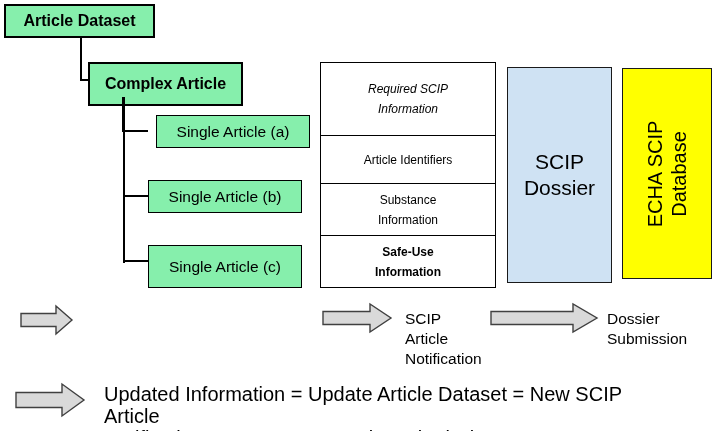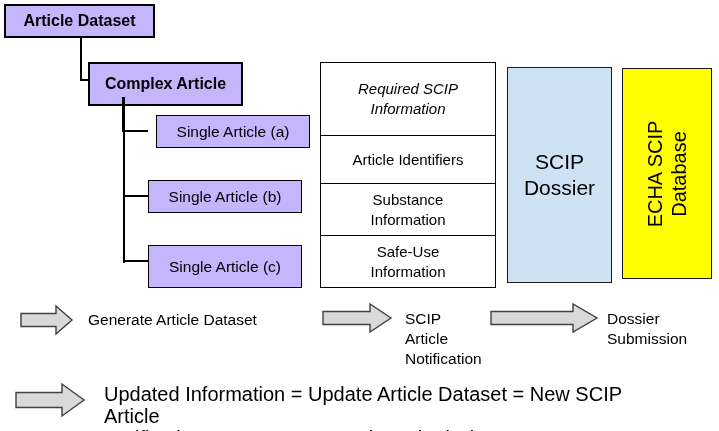--- a/index.html
+++ b/index.html
@@ -1,41 +1,41 @@
 <!DOCTYPE html>
 <html><head>
 <meta charset="utf-8">
 <style>
   html,body{margin:0;padding:0;background:#ffffff;}
   .canvas{
     position:relative;width:719px;height:431px;background:#ffffff;overflow:hidden;
     font-family:"Liberation Sans",sans-serif;color:#000000;
   }
   .box{
-    position:absolute;background:#c4b5fd;border:2px solid #000000;
+    position:absolute;background:#86efac;border:2px solid #000000;
     display:flex;align-items:center;justify-content:center;
     box-sizing:border-box;text-align:center;
   }
   .box.bold{font-weight:bold;font-size:16px;}
   .box.thin{border-width:1.5px;font-size:15.5px;font-weight:normal;}
   .line{position:absolute;background:#000000;}
   .info-table{
     position:absolute;left:320px;top:62px;width:176px;height:226px;
     border:1.6px solid #000000;box-sizing:border-box;background:#ffffff;
     display:flex;flex-direction:column;
   }
   .cell{
     box-sizing:border-box;display:flex;align-items:center;justify-content:center;
-    text-align:center;font-size:15px;line-height:20px;white-space:pre-line;
+    text-align:center;font-size:12px;line-height:20px;white-space:pre-line;
   }
   .cell + .cell{border-top:1.6px solid #000000;}
   .cell.hdr{height:72px;font-style:italic;}
   .cell.r1{height:48px;}
   .cell.r2{height:52px;}
-  .cell.r3{height:54px;flex:1;}
+  .cell.r3{height:54px;flex:1;font-weight:bold;}
   .bigbox{
     position:absolute;box-sizing:border-box;border:1.6px solid #1a1a1a;
     display:flex;align-items:center;justify-content:center;text-align:center;
   }
   .bigbox.blue{left:507px;top:67px;width:105px;height:216px;background:#cfe2f3;
     font-size:21px;line-height:26px;white-space:pre-line;}
   .bigbox.yellow{left:622px;top:68px;width:90px;height:211px;background:#ffff00;}
   .rot{
     position:absolute;left:50%;top:50%;width:211px;
     transform:translate(-50%,-50%) rotate(-90deg);
@@ -113,21 +113,20 @@
   </svg>
 
   <svg class="arrow" style="left:490px;top:303px;" width="108" height="30" viewBox="0 0 108 30">
     <polygon points="1,8.5 83,8.5 83,1 107,15 83,29 83,21.5 1,21.5"></polygon>
   </svg>
 
   <svg class="arrow" style="left:15px;top:383px;" width="70" height="34" viewBox="0 0 70 34">
     <polygon points="1,9.5 47,9.5 47,1 69,17 47,33 47,24.5 1,24.5"></polygon>
   </svg>
 
-  <div class="flowlabel" style="left:88px;top:310px;width:220px;">Generate Article Dataset</div>
 
   <div class="flowlabel" style="left:405px;top:309px;width:110px;">SCIP
 Article
 Notification</div>
 
   <div class="flowlabel" style="left:607px;top:309px;width:110px;">Dossier
 Submission</div>
 
   <div class="footnote">Updated Information = Update Article Dataset = New SCIP Article
 Notification = New SCIP Dossier submission</div>

